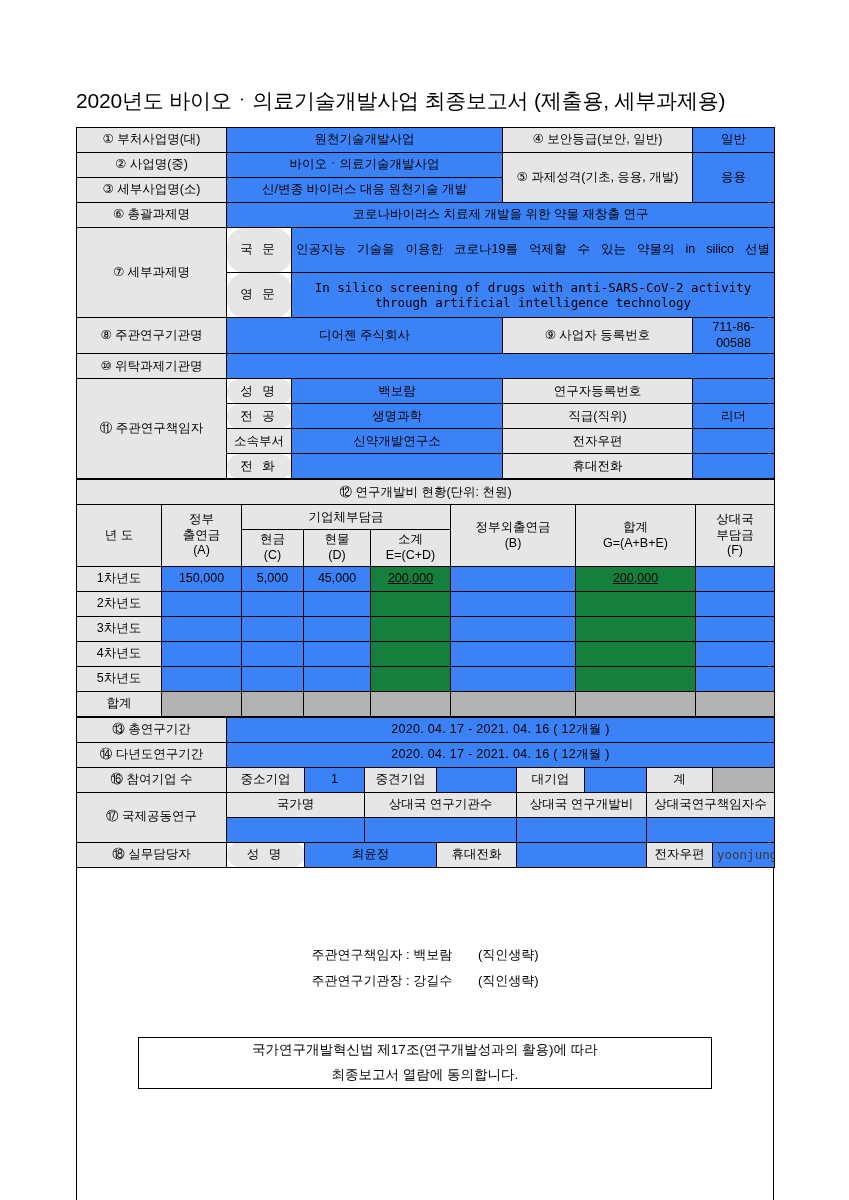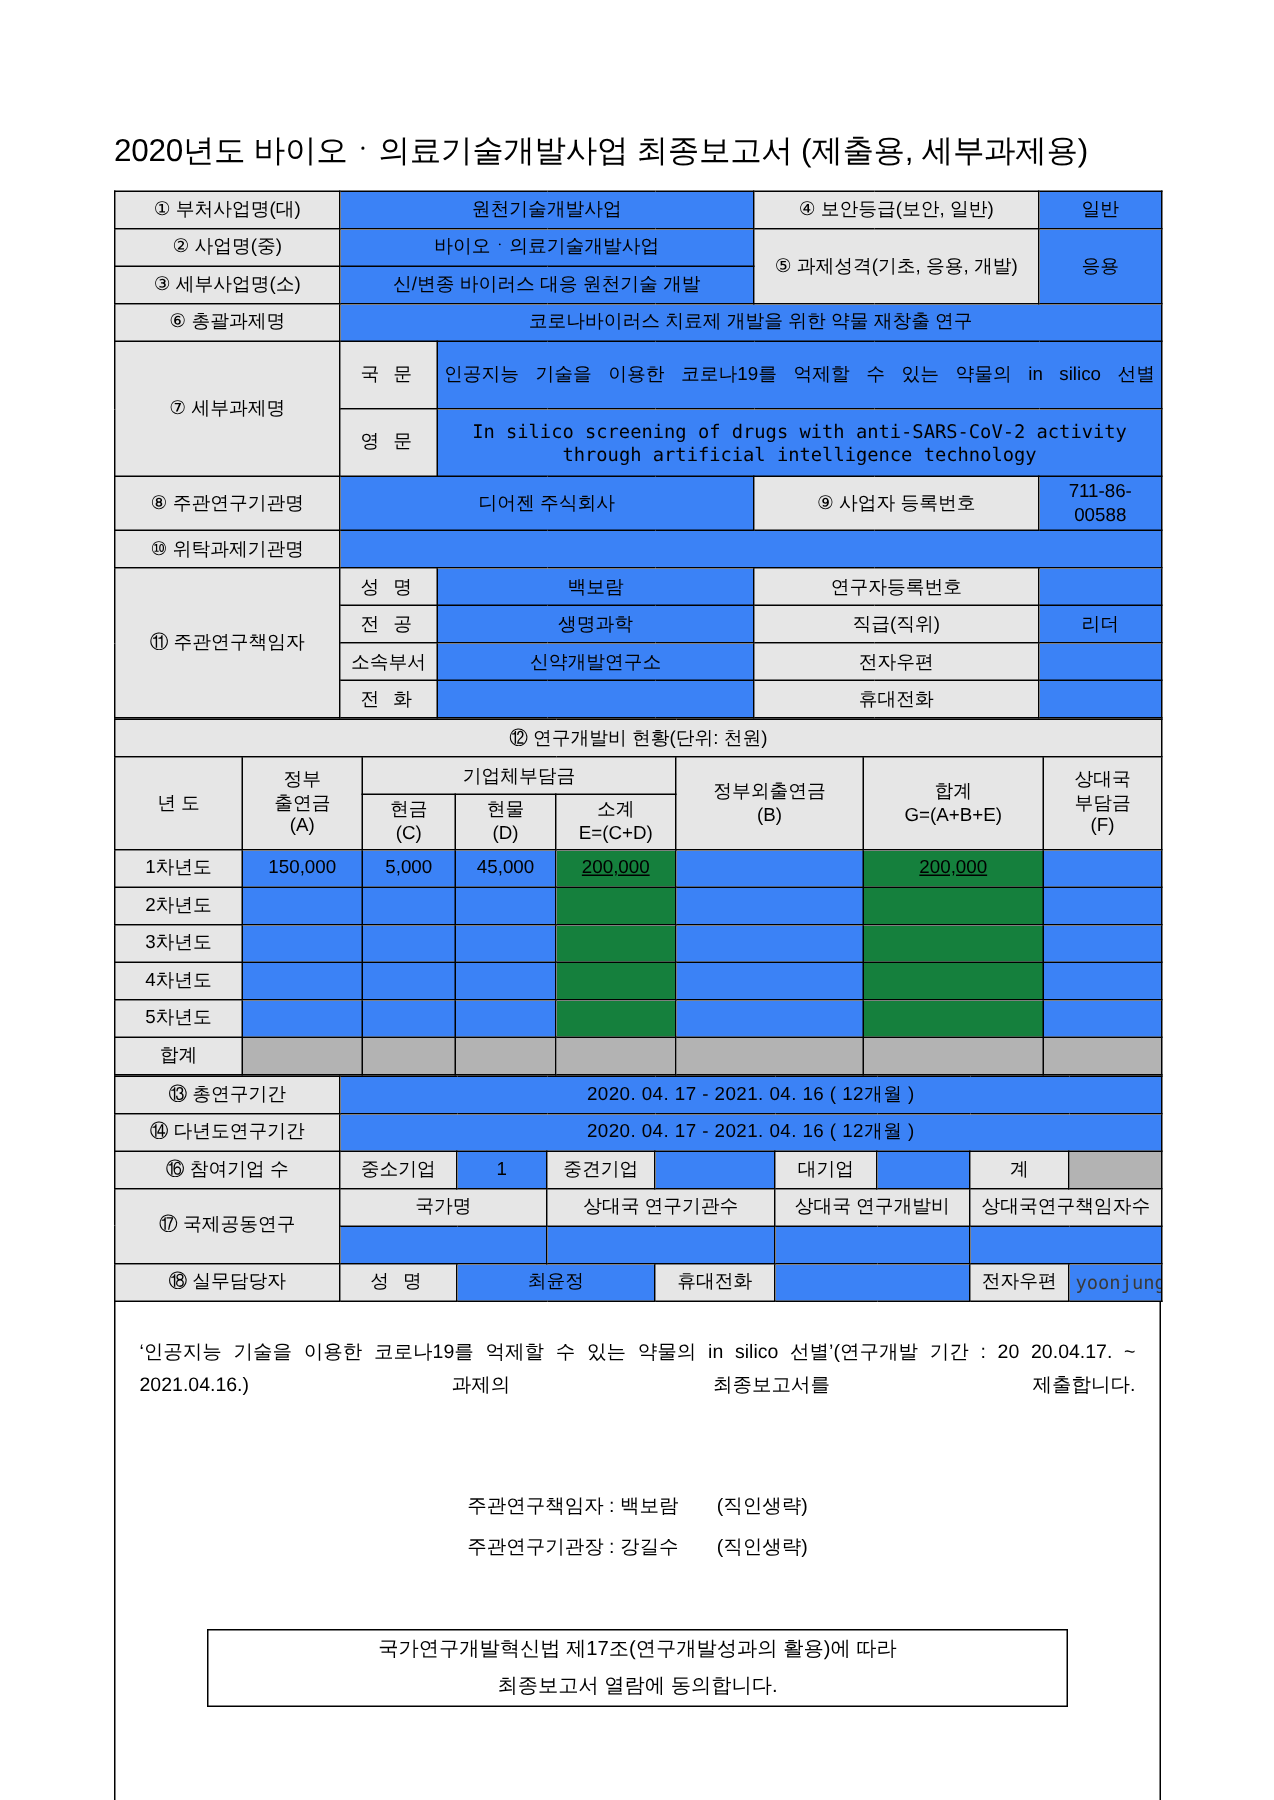--- a/index.html
+++ b/index.html
@@ -77,20 +77,21 @@
   .num {
     text-align: right;
     padding-right: 5px;
     font-size: 12.5px;
   }
   .tall {
     height: 30px;
   }
   .spaced {
     letter-spacing: 3px;
+    border-radius: 18px;
   }
   .mono-en {
     font-family: "DejaVu Sans Mono", "Liberation Mono", monospace;
     font-size: 11.5px;
     letter-spacing: 0px;
   }
   .ko-justify {
     text-align: justify;
     text-align-last: justify;
     padding-left: 5px;
@@ -412,21 +413,20 @@
           <td class="val" colspan="2">최윤정</td>
           <td class="lbl">휴대전화</td>
           <td class="val" colspan="2"></td>
           <td class="lbl">전자우편</td>
           <td class="val email-cell">yoonjungc@deargen.me</td>
         </tr>
       </tbody>
     </table>
 
     <div class="statement-box">
-      <div class="stmt-para">‘인공지능 기술을 이용한 코로나19를 억제할 수 있는 약물의 in silico 선별’(연구개발 기간 : 20  20.04.17. ~ 2021.04.16.) 과제의 최종보고서를 제출합니다.</div>
 
       <div class="sig-block">
         <div class="sig-line">
           <span class="role">주관연구책임자 : 백보람</span>
           <span class="seal">(직인생략)</span>
         </div>
         <div class="sig-line">
           <span class="role">주관연구기관장 : 강길수</span>
           <span class="seal">(직인생략)</span>
         </div>

